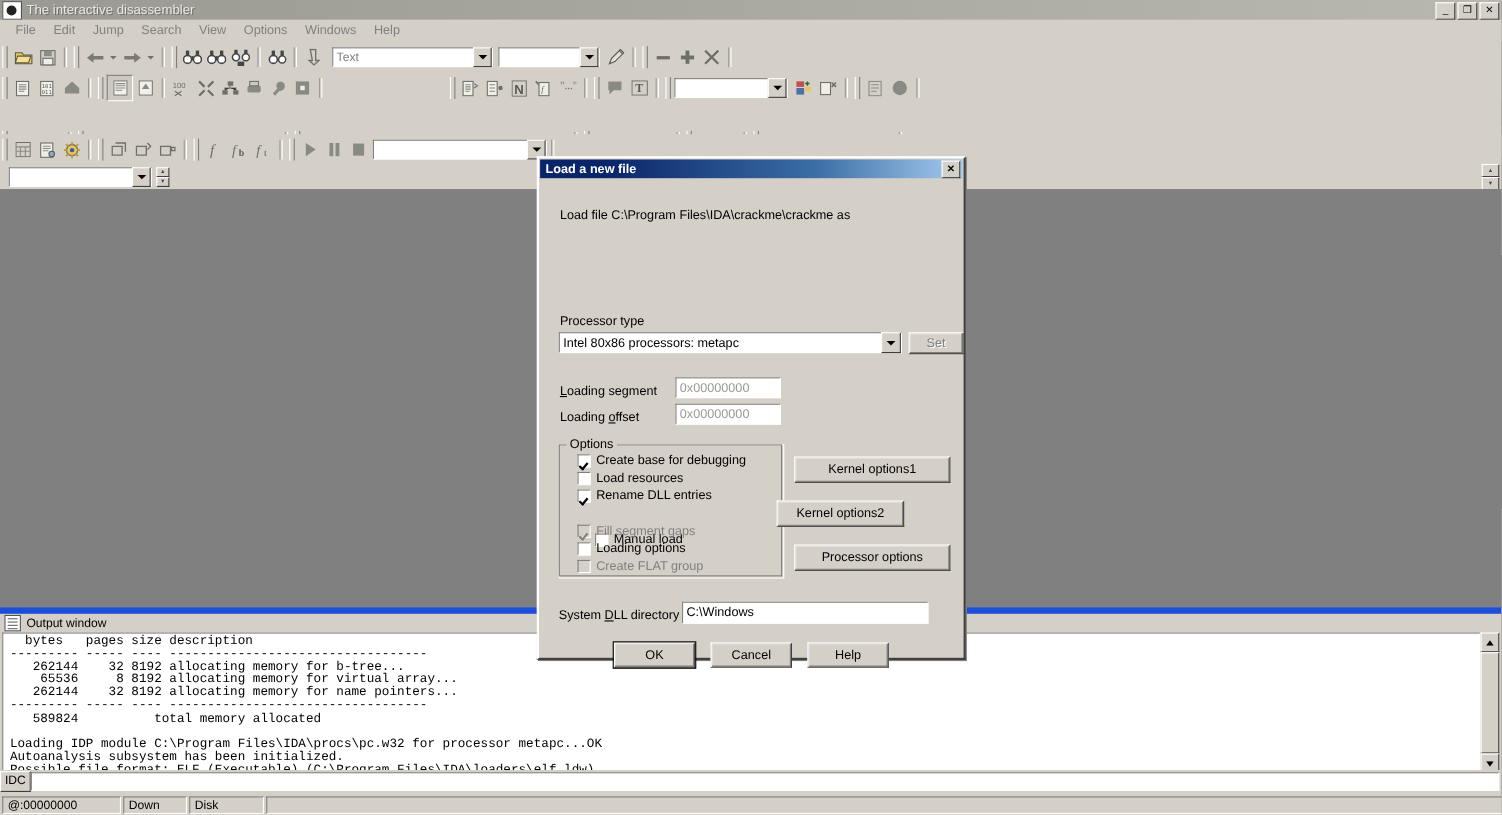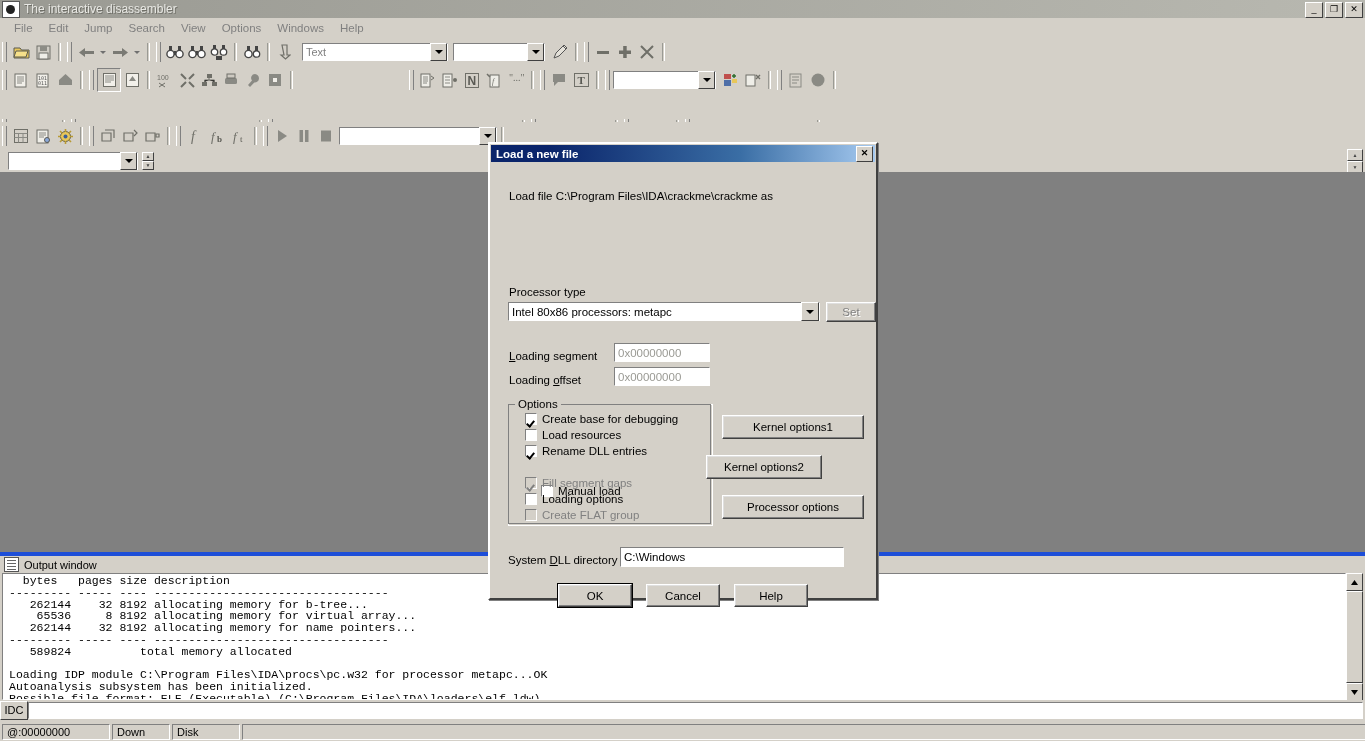--- a/index.html
+++ b/index.html
@@ -132,21 +132,21 @@
   
   .navscroll{
     position:absolute;right:2px;top:148px;width:16px;height:24px;
     display:flex;flex-direction:column;
   }
 
   
   .outwin{
     position:absolute;left:0;top:552px;width:1365px;height:146px;
     background:#d4d0c8;
-    border-top:4px solid #1d4ed8;
+    border-top:6px solid #1d4ed8;
   }
   .outtitle{
     height:17px;display:flex;align-items:center;padding-left:4px;
     font-size:11px;color:#000;
   }
   .outtitle .oico{
     width:13px;height:13px;margin-right:5px;background:#fff;
     border:1px solid #555;position:relative;flex:none;
   }
   .outtitle .oico:before{

